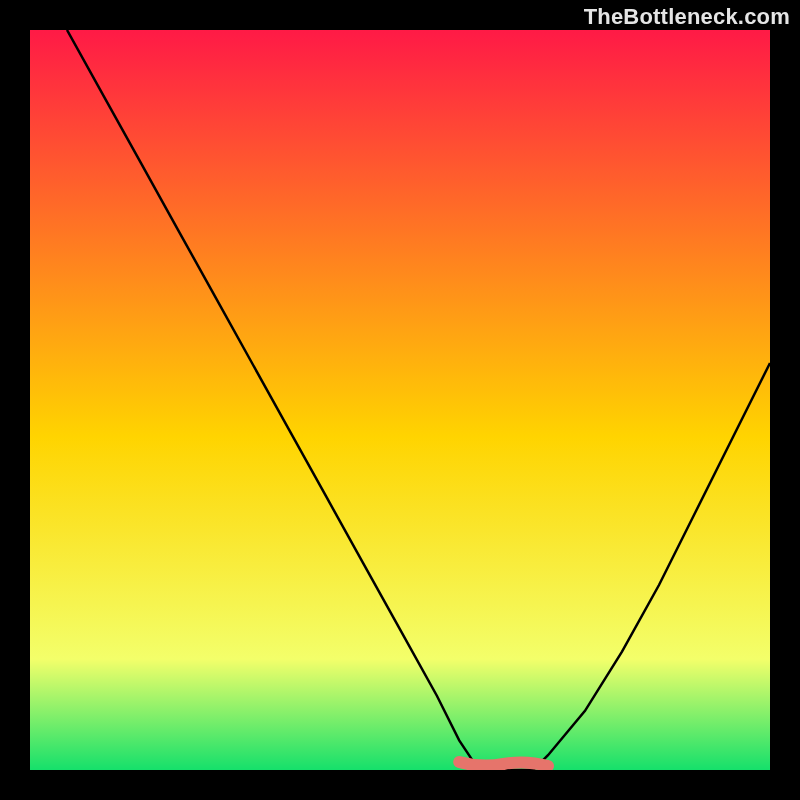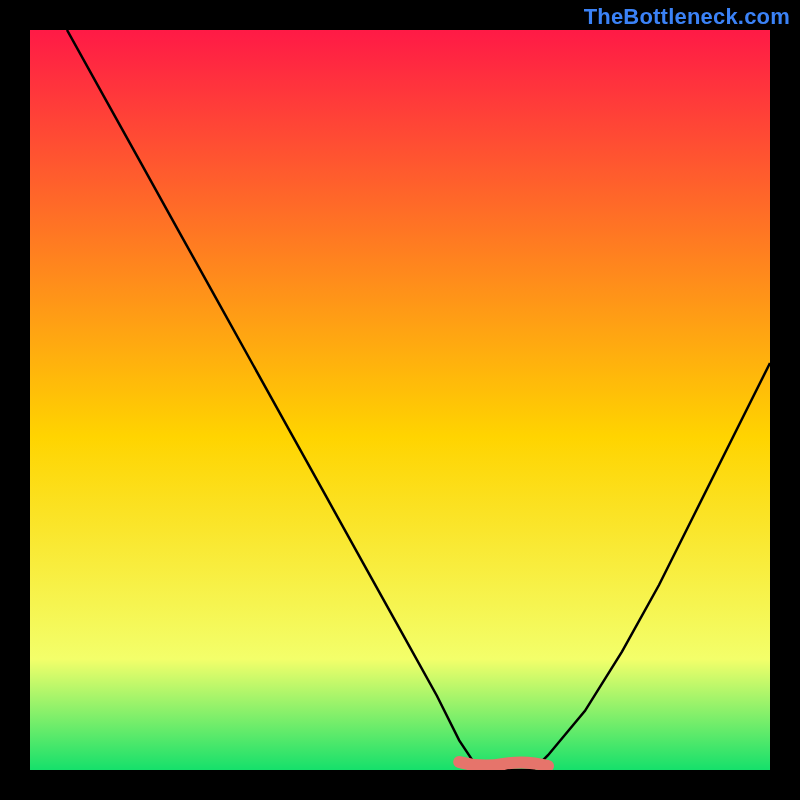--- a/index.html
+++ b/index.html
@@ -14,21 +14,21 @@
   .frame {
     position: relative;
     width: 800px;
     height: 800px;
     background: #000;
   }
   .watermark {
     position: absolute;
     top: 4px;
     right: 10px;
-    color: #3b82f6;
+    color: #e5e5e5;
     font-size: 22px;
     font-weight: 600;
     letter-spacing: 0.2px;
     z-index: 20;
   }
   .plot-area {
     position: absolute;
     left: 30px;
     top: 30px;
     width: 740px;

